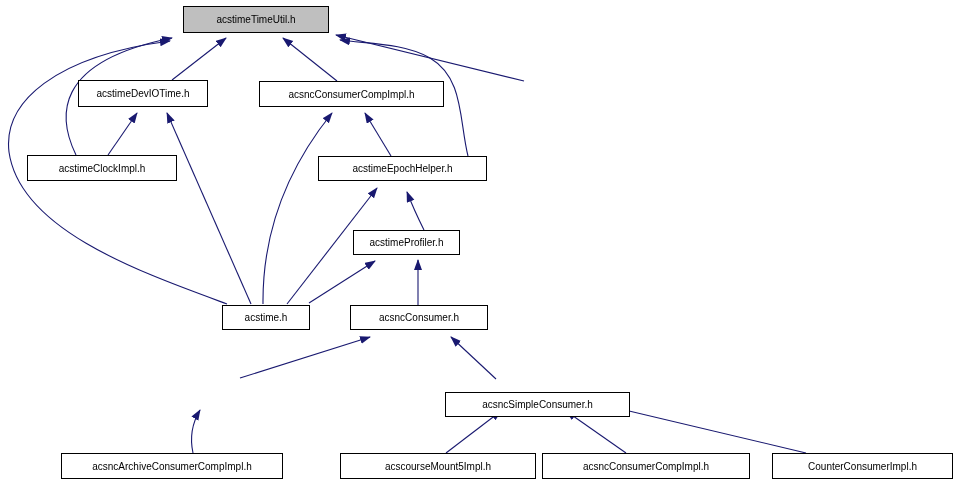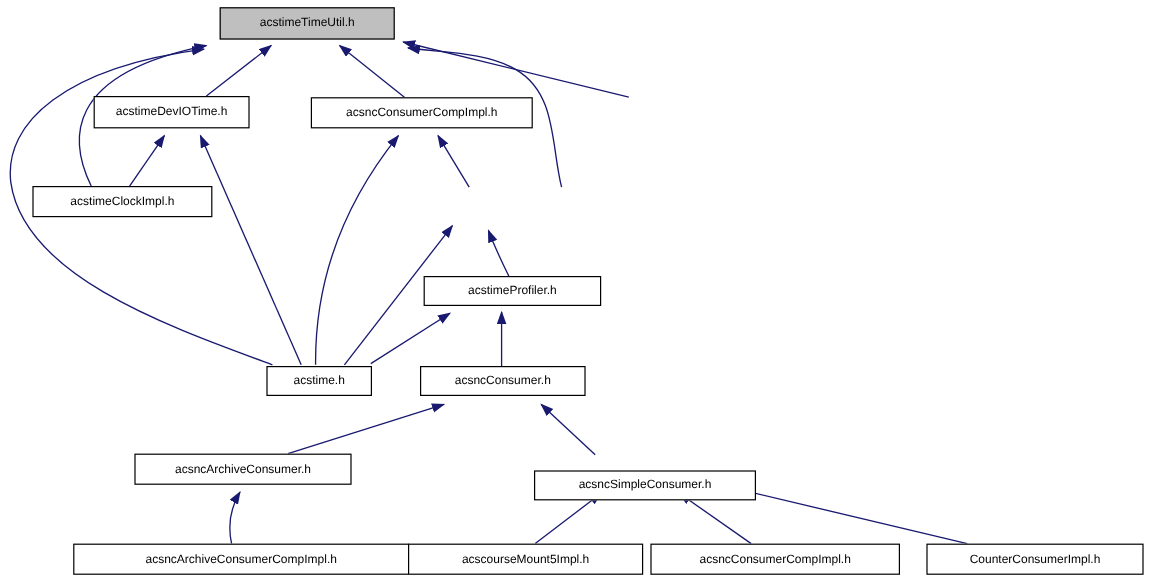--- a/index.html
+++ b/index.html
@@ -70,32 +70,32 @@
 
   <div class="node root" style="left:183px;top:6px;width:146px;height:27px">acstimeTimeUtil.h</div>
 
   <div class="node" style="left:78px;top:80px;width:130px;height:27px">acstimeDevIOTime.h</div>
 
   <div class="node" style="left:259px;top:81px;width:185px;height:26px">acsncConsumerCompImpl.h</div>
 
 
   <div class="node" style="left:27px;top:155px;width:150px;height:26px">acstimeClockImpl.h</div>
 
+  <div class="node" style="left:318px;top:156px;width:169px;height:25px">acstimeEpochHelper.h</div>
 
-  <div class="node" style="left:353px;top:230px;width:148px;height:25px">acstimeProfiler.h</div>
+  <div class="node" style="left:353px;top:230px;width:107px;height:25px">acstimeProfiler.h</div>
 
   <div class="node" style="left:350px;top:305px;width:138px;height:25px">acsncConsumer.h</div>
 
   <div class="node" style="left:222px;top:305px;width:88px;height:25px">acstime.h</div>
 
-  <div class="node" style="left:112px;top:378px;width:181px;height:26px">acsncArchiveConsumer.h</div>
 
   <div class="node" style="left:445px;top:392px;width:185px;height:25px">acsncSimpleConsumer.h</div>
 
-  <div class="node" style="left:61px;top:453px;width:280px;height:26px">acsncArchiveConsumerCompImpl.h</div>
+  <div class="node" style="left:61px;top:453px;width:222px;height:26px">acsncArchiveConsumerCompImpl.h</div>
 
   <div class="node" style="left:340px;top:453px;width:196px;height:26px">acscourseMount5Impl.h</div>
 
   <div class="node" style="left:772px;top:453px;width:181px;height:26px">CounterConsumerImpl.h</div>
 
   <div class="node" style="left:542px;top:453px;width:208px;height:26px">acsncConsumerCompImpl.h</div>
 
 </div>
 
 </body></html>

